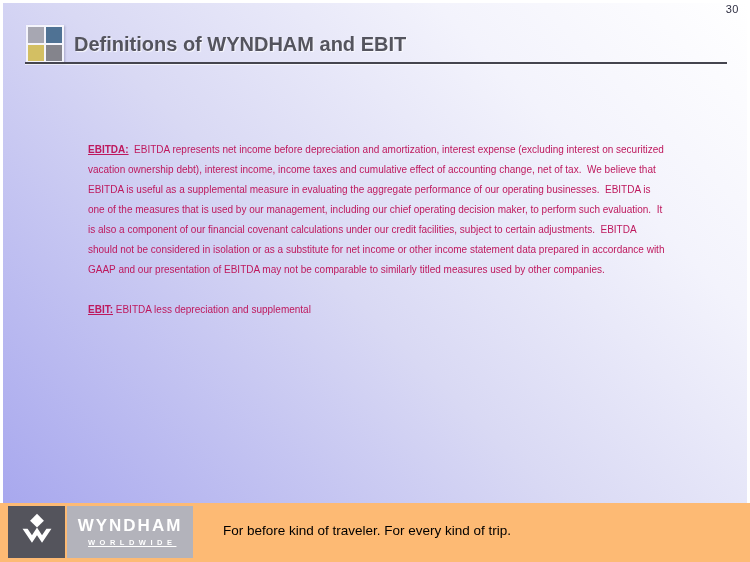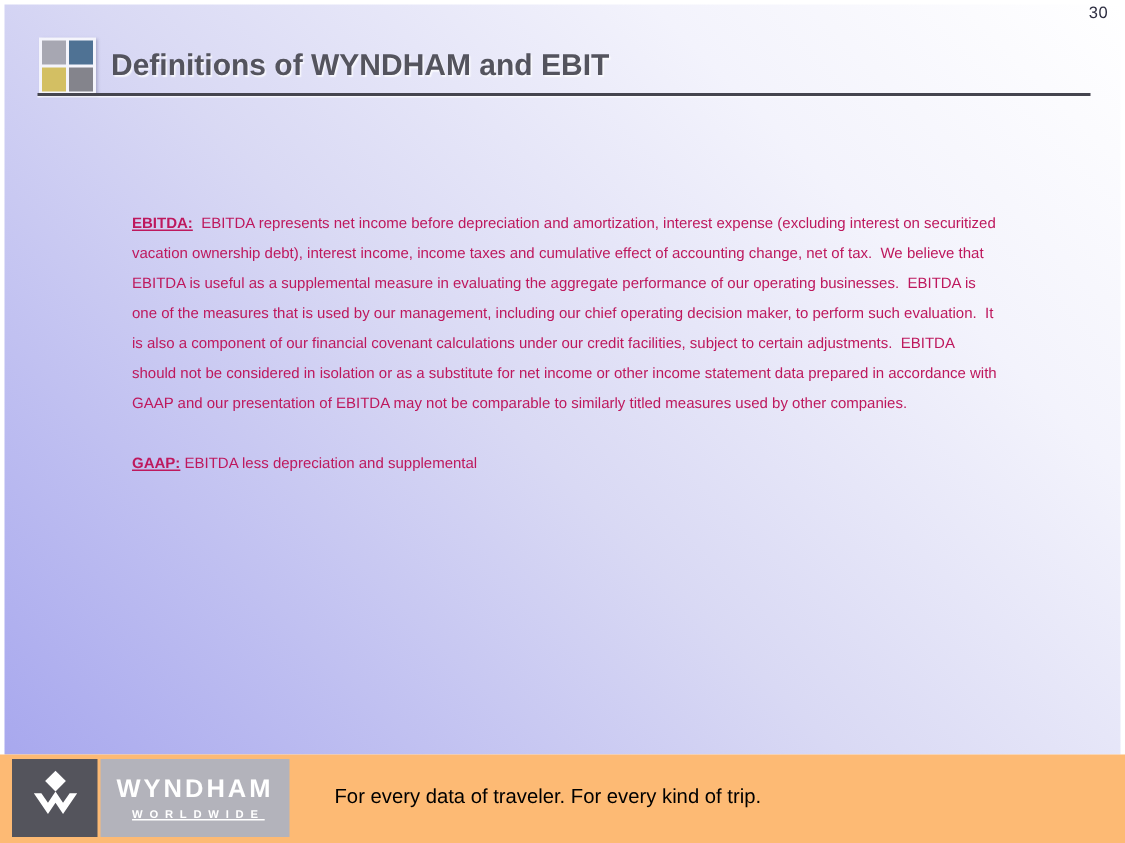--- a/index.html
+++ b/index.html
@@ -77,28 +77,28 @@
     <div class="sq-br"></div>
   </div>
   <div class="slide-title">Definitions of WYNDHAM and EBIT</div>
 </div>
 
 <div class="title-rule"></div>
 
 <div class="body-text">
   <p><span class="def-label">EBITDA:</span><span>  EBITDA represents net income before depreciation and amortization, interest expense (excluding interest on securitized vacation ownership debt), interest income, income taxes and cumulative effect of accounting change, net of tax.  We believe that EBITDA is useful as a supplemental measure in evaluating the aggregate performance of our operating businesses.  EBITDA is one of the measures that is used by our management, including our chief operating decision maker, to perform such evaluation.  It is also a component of our financial covenant calculations under our credit facilities, subject to certain adjustments.  EBITDA should not be considered in isolation or as a substitute for net income or other income statement data prepared in accordance with GAAP and our presentation of EBITDA may not be comparable to similarly titled measures used by other companies.</span></p>
   <div class="para-gap"></div>
-  <p><span class="def-label">GAAP:</span><span> EBITDA less depreciation and supplemental</span></p>
+  <p><span class="def-label">EBIT:</span><span> EBITDA less depreciation and supplemental</span></p>
 </div>
 
 <div class="footer">
   <div class="logo-mark">
     <svg width="44" height="44" viewBox="0 0 70 70">
       <path d="M35,6 L46,17 L35,28 L24,17 Z" fill="#ffffff"></path>
       <path d="M12,30 L27,52 L35,40 L43,52 L58,30 L50,30 L43,40 L35,28 L27,40 L20,30 Z" fill="#ffffff"></path>
     </svg>
   </div>
   <div class="logo-wordbox">
     <div class="logo-name">WYNDHAM</div>
     <div class="logo-sub">WORLDWIDE</div>
   </div>
-  <div class="tagline">For every data of traveler. For every kind of trip.</div>
+  <div class="tagline">For before kind of traveler. For every kind of trip.</div>
 </div>
 
 </body></html>

